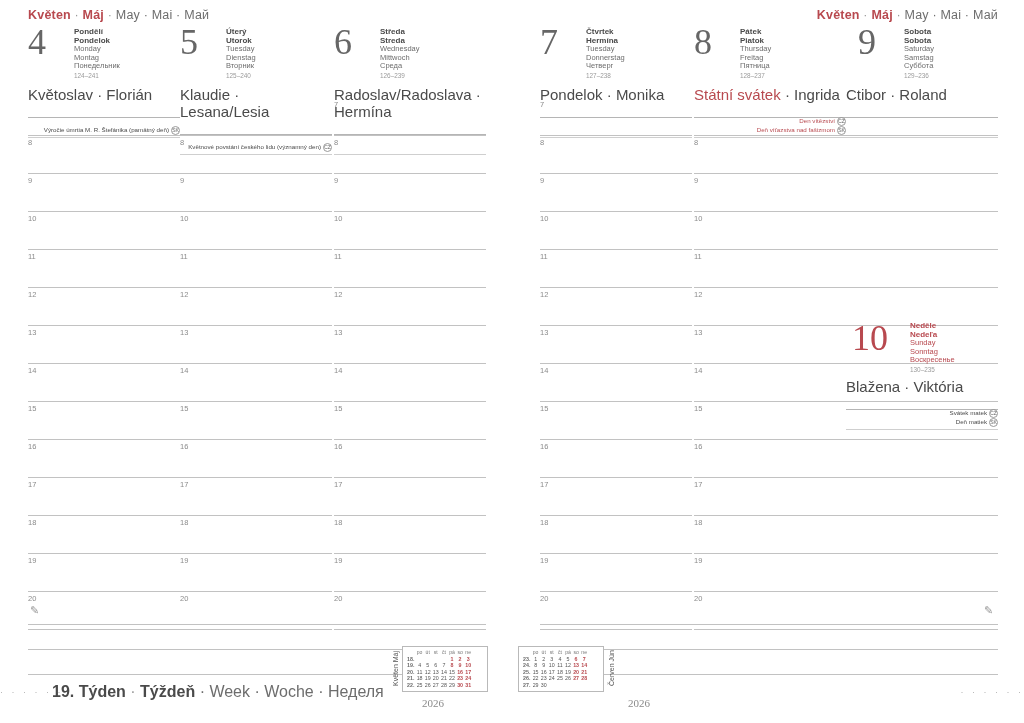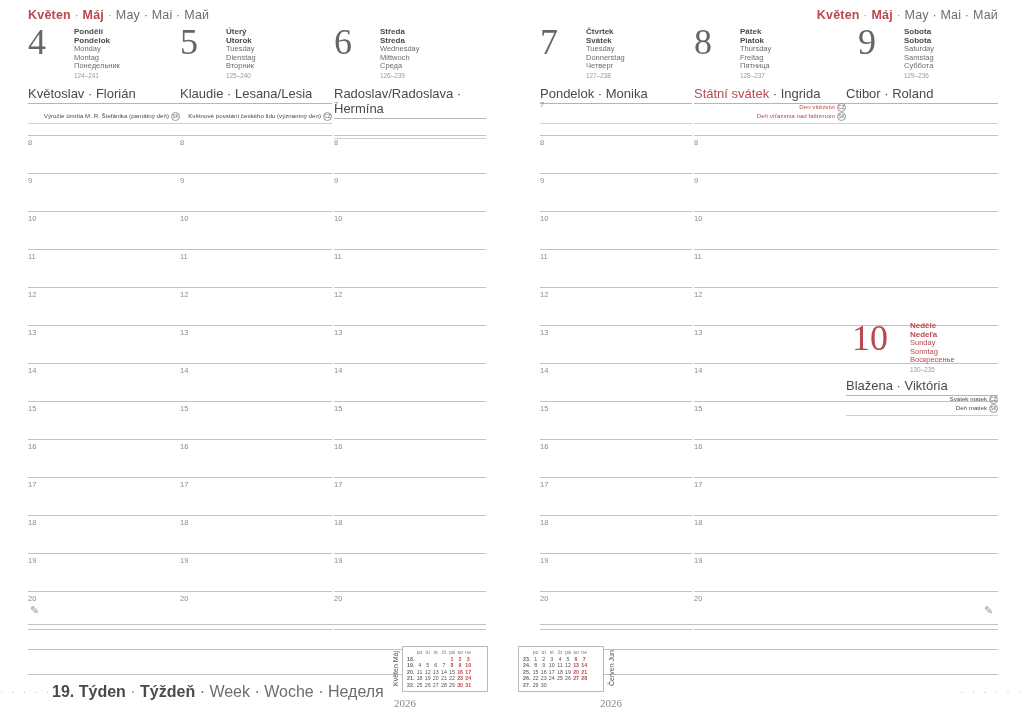--- a/index.html
+++ b/index.html
@@ -26,22 +26,22 @@
   .daynum{
     position:absolute;left:0;top:-4px;font-size:36px;line-height:36px;
     color:#666;font-weight:normal;font-family:"Liberation Serif",serif;
   }
   .dnames{position:absolute;left:46px;top:0;font-size:7.5px;line-height:8.6px;color:#6d6d6d;}
   .dnames .l1{font-weight:bold;color:#4a4a4a;font-size:8px;}
   .dnames .l2{font-weight:bold;color:#4a4a4a;font-size:8px;}
   .dnum-range{color:#9b9b9b;font-size:6.4px;margin-top:1px;}
 
   .names{
-    border-bottom:1px solid #b5b5b5;font-size:13px;color:#4a4a4a;
-    padding-bottom:2px;margin-top:2px;
+    border-bottom:1px solid #b5b5b5;font-size:15px;color:#4a4a4a;
+    padding-bottom:14px;margin-top:2px;
   }
   .names .red-t{color:#b8494f;margin-top:27px;}
 
   .noteline{
     border-bottom:1px solid #cfcfcf;height:19px;position:relative;
     font-size:6.2px;color:#4a4a4a;
   }
   .noteline .txt{position:absolute;right:0;bottom:2px;text-align:right;line-height:7.6px;}
   .noteline .txt .r{color:#b8494f;}
   .badge{
@@ -75,21 +75,21 @@
   }
   .mini table{border-collapse:collapse;}
   .mini td{padding:0 1.1px;text-align:center;font-size:5.3px;}
   .mini td.wk{color:#6b6b6b;font-weight:bold;}
   .mini td.red{color:#b8494f;font-weight:bold;}
   .mini thead td{color:#777;font-size:5.1px;}
   .mini-side{
     position:absolute;writing-mode:vertical-rl;transform:rotate(180deg);
     font-size:7px;color:#555;text-align:center;
   }
-  .year{position:absolute;font-size:11px;color:#8a8a8a;font-family:"Liberation Serif",serif;}
+  .year{position:absolute;font-size:11px;color:#8a8a8a;font-family:"Liberation Serif",serif;margin-left:28px;}
 
   .weekfoot{
     position:absolute;left:52px;bottom:22px;font-size:16px;color:#6d6d6d;
   }
   .weekfoot b{color:#4a4a4a;}
   .weekfoot .sep{color:#9a9a9a;}
 
   
   .dots{position:absolute;font-size:9px;color:#b0b0b0;letter-spacing:3px;}
 </style>
@@ -157,21 +157,21 @@
     <div class="noteline">
       <div class="txt"><span></span></div>
     </div>
   </div>
 
   <div class="col c4">
     <div class="daybox">
       <div class="daynum">7</div>
       <div class="dnames">
         <div class="l1">Čtvrtek</div>
-        <div class="l2">Svátek</div>
+        <div class="l2">Hermína</div>
         <div>Tuesday</div>
         <div>Donnerstag</div>
         <div>Четверг</div>
         <div class="dnum-range">127–238</div>
       </div>
     </div>
     <div class="names">Pondelok · Monika</div>
     <div class="noteline"></div>
   </div>
 

